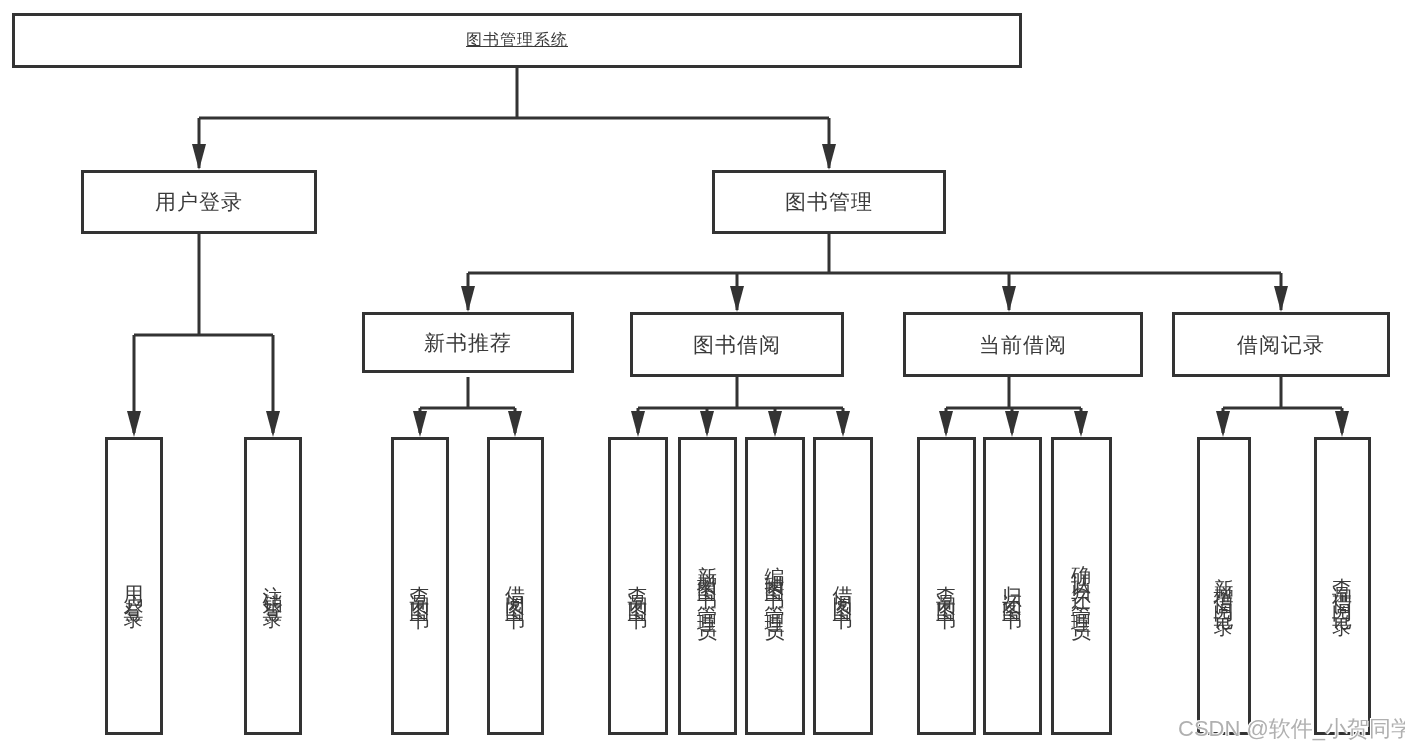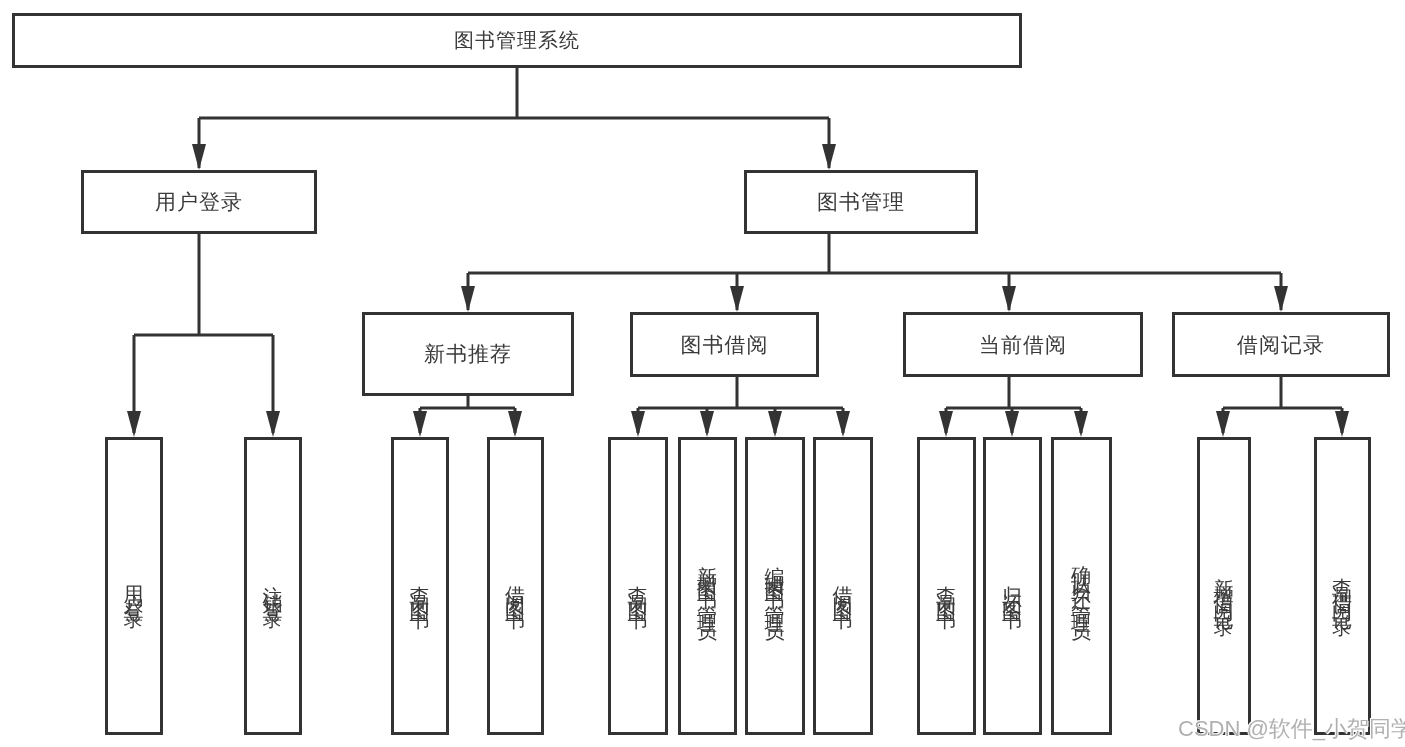--- a/index.html
+++ b/index.html
@@ -44,21 +44,22 @@
     align-items: center;
     justify-content: center;
     text-align: center;
   }
   .h-box {
     font-size: 21px;
     letter-spacing: 1px;
     white-space: nowrap;
   }
   .root-box {
-    font-size: 20px;
+    font-size: 16px;
+    text-decoration: underline;
   }
   .v-box {
     writing-mode: vertical-rl;
     text-orientation: mixed;
     font-size: 20px;
     letter-spacing: 8px;
     line-height: 1.0;
   }
   .watermark {
     position: absolute;
@@ -115,28 +116,28 @@
     </g>
   </svg>
 
   <div class="box h-box root-box" style="left:12px; top:13px; width:1010px; height:55px;">
       <span>图书管理系统</span>
     </div>
 
   <div class="box h-box" style="left:81px; top:170px; width:236px; height:64px;">
       <span>用户登录</span>
     </div>
-  <div class="box h-box" style="left:744px; top:170px; width:234px; height:64px;">
+  <div class="box h-box" style="left:712px; top:170px; width:234px; height:64px;">
       <span>图书管理</span>
     </div>
 
-  <div class="box h-box" style="left:362px; top:312px; width:212px; height:84px;">
+  <div class="box h-box" style="left:362px; top:312px; width:212px; height:61px;">
       <span>新书推荐</span>
     </div>
-  <div class="box h-box" style="left:630px; top:312px; width:189px; height:65px;">
+  <div class="box h-box" style="left:630px; top:312px; width:214px; height:65px;">
       <span>图书借阅</span>
     </div>
   <div class="box h-box" style="left:903px; top:312px; width:240px; height:65px;">
       <span>当前借阅</span>
     </div>
   <div class="box h-box" style="left:1172px; top:312px; width:218px; height:65px;">
       <span>借阅记录</span>
     </div>
 
   <div class="box v-box" style="left:105px; top:437px; width:58px; height:298px;">

